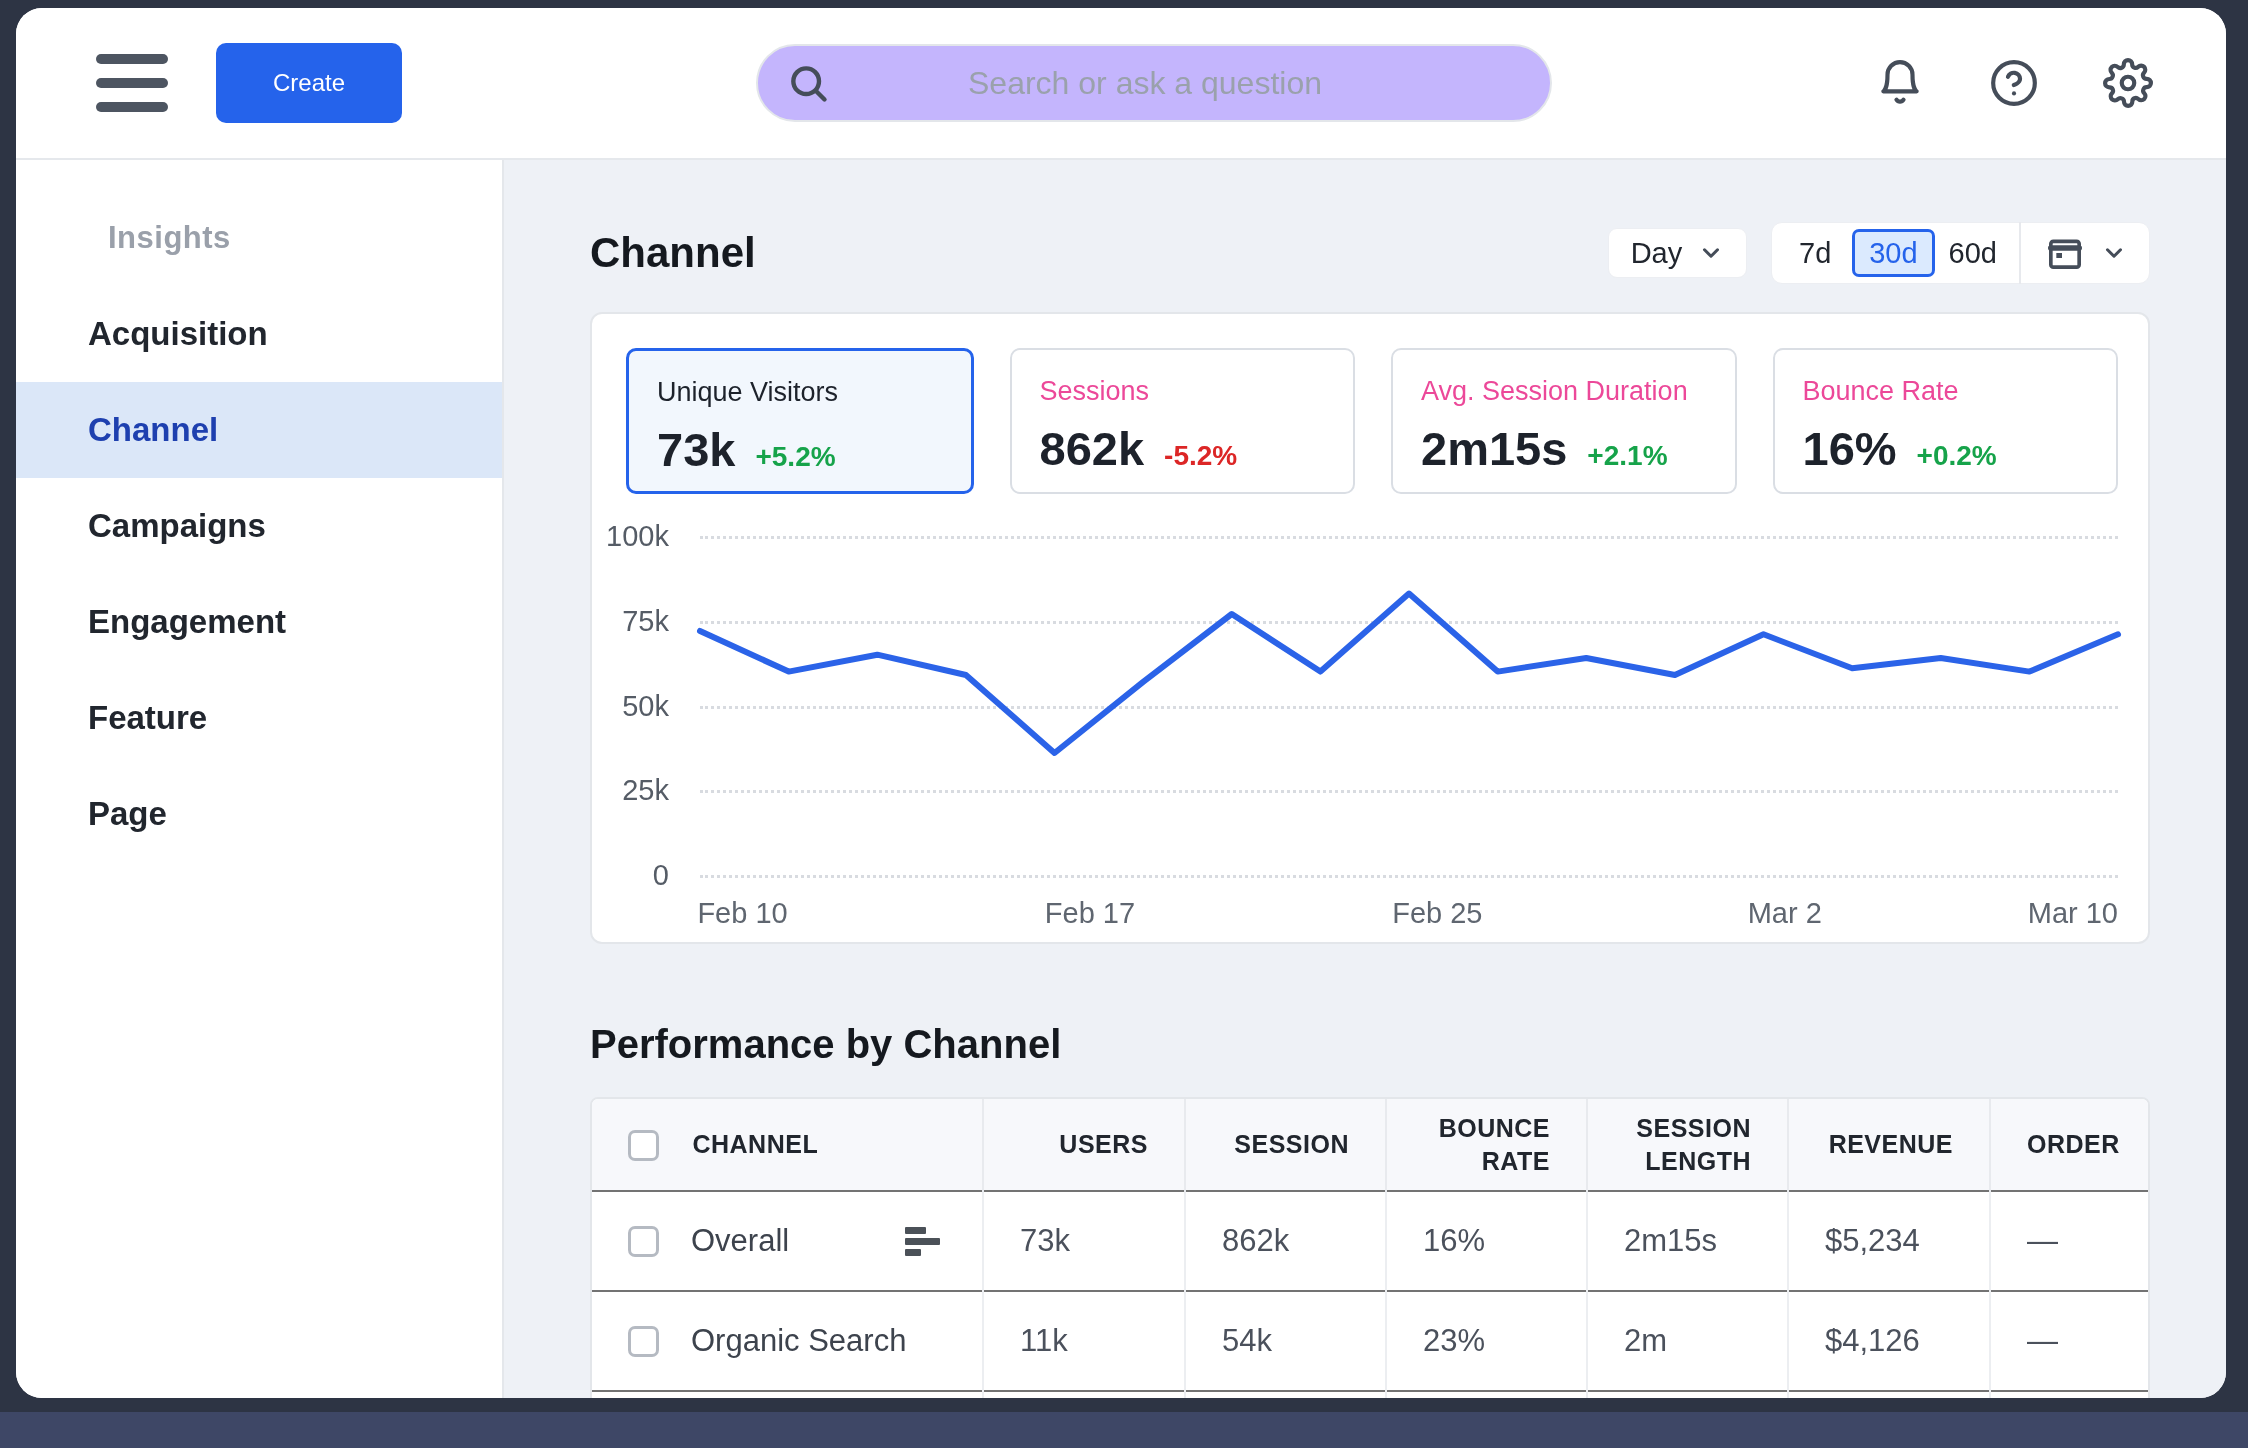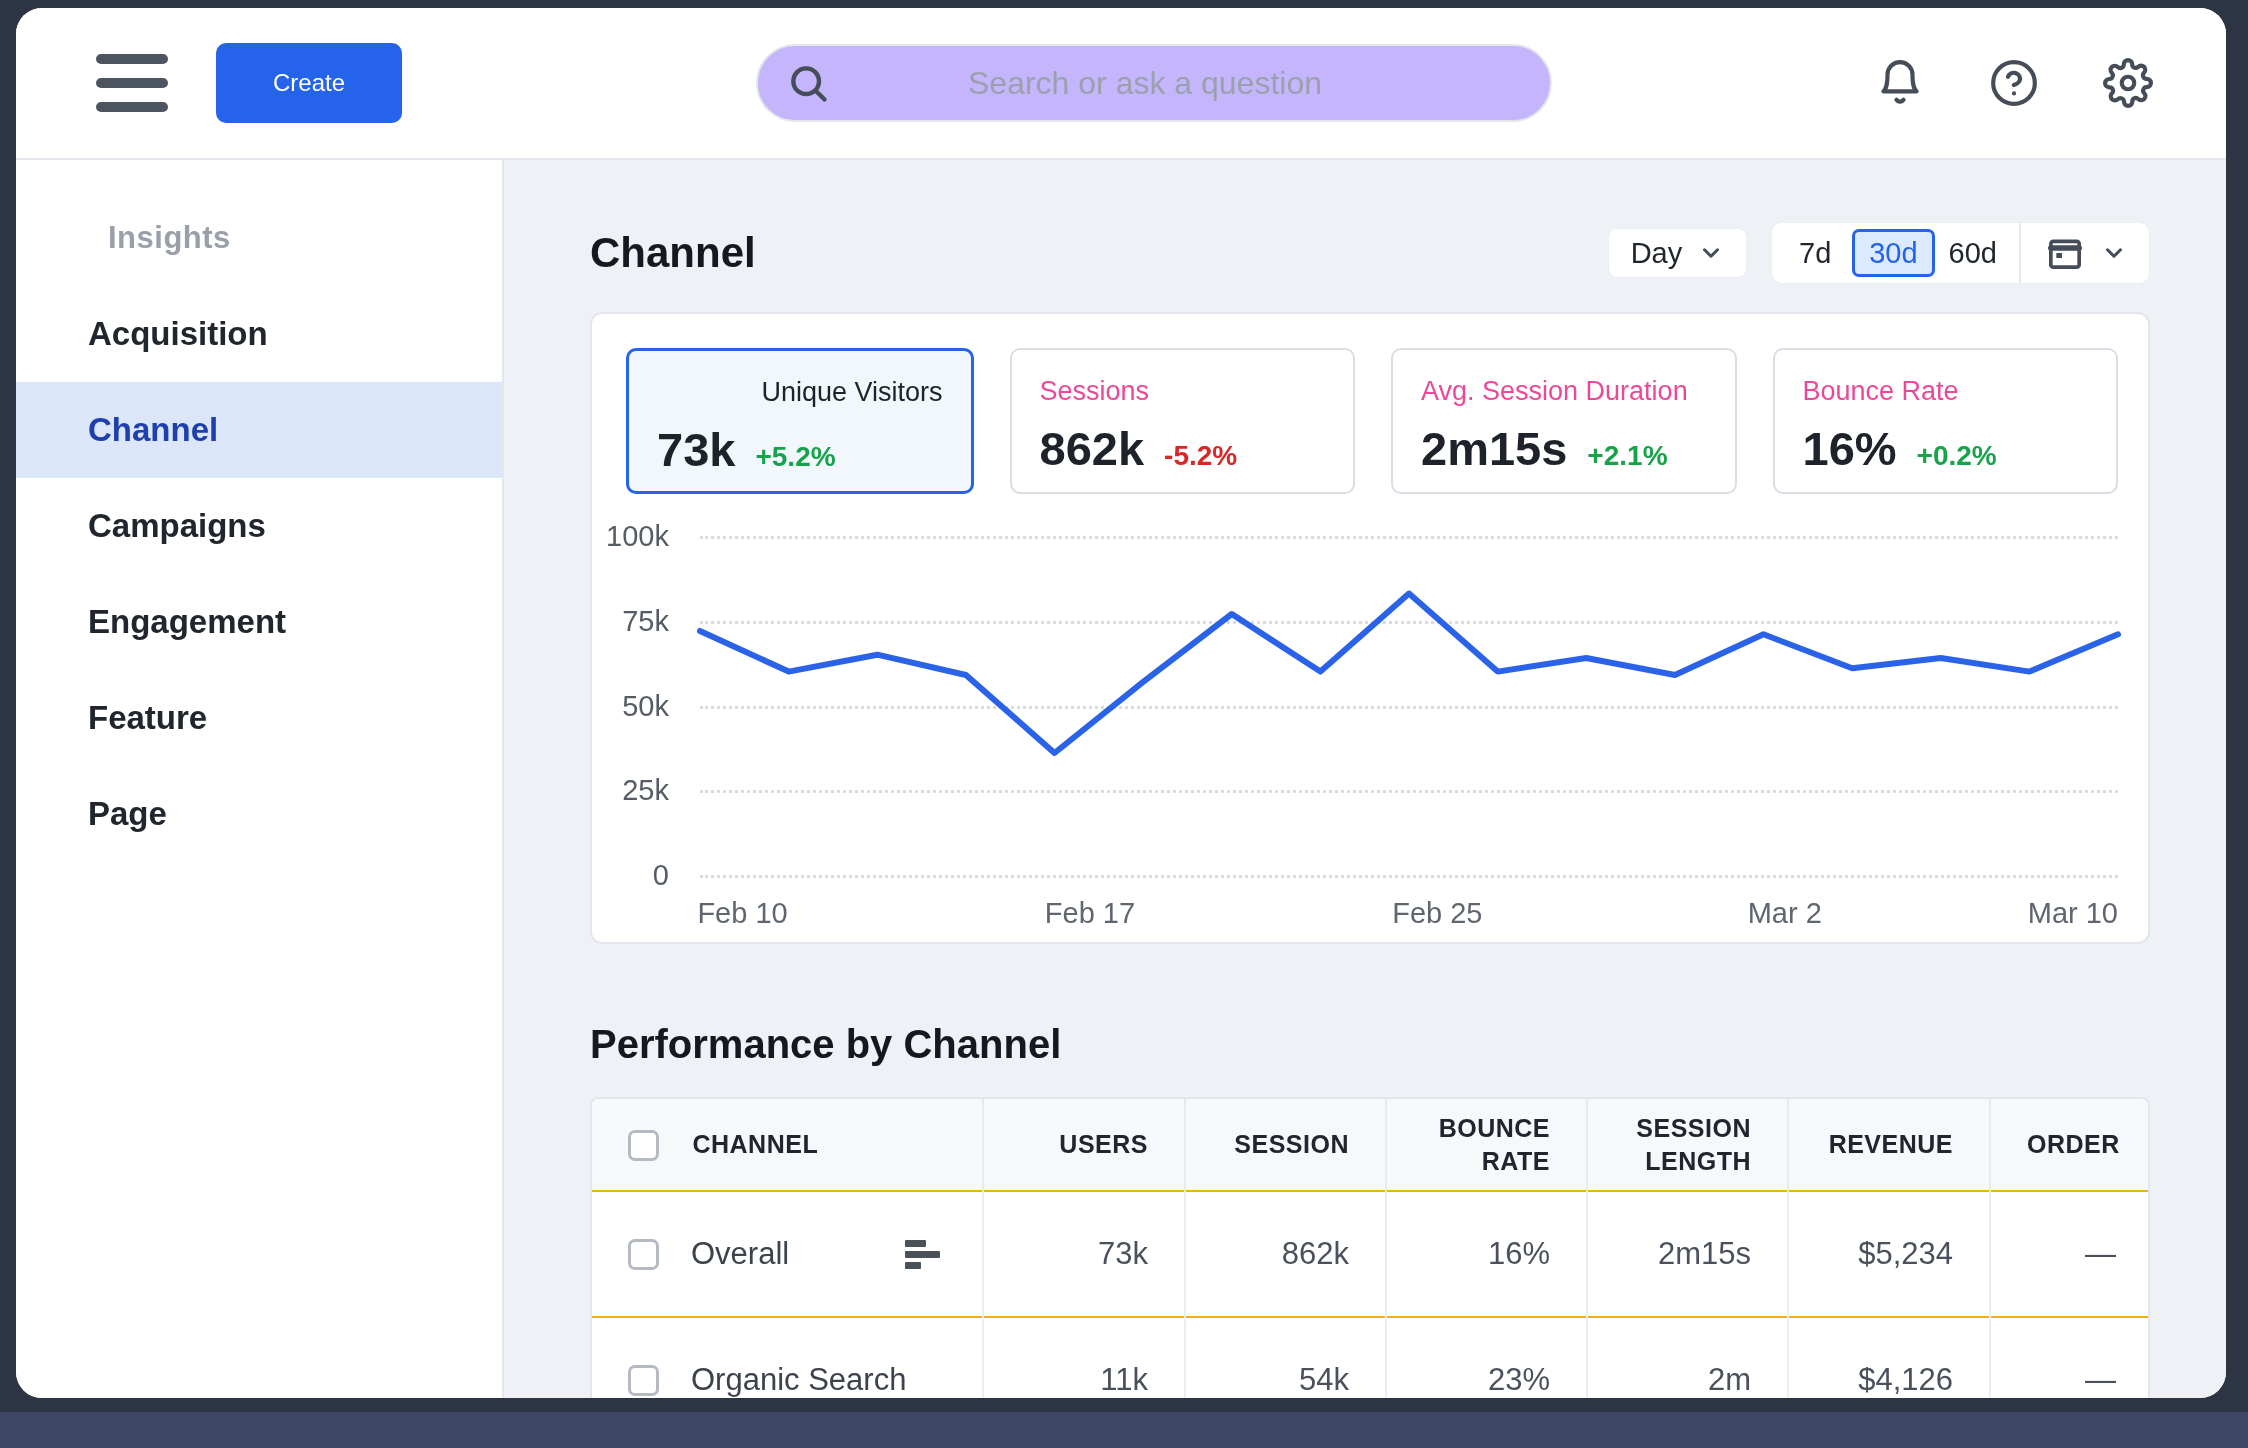--- a/index.html
+++ b/index.html
@@ -83,21 +83,21 @@
   
   .chart-panel {
     margin-top: 28px; height: 632px; background:#ffffff; border: 2px solid #e3e6ea; border-radius: 12px;
     padding: 34px 30px 0 34px;
   }
   .cards-row { display:flex; gap: 36px; }
   .stat-card {
     flex: 1; height: 146px; border: 2px solid #dadee4; border-radius: 10px; background:#ffffff;
     padding: 26px 28px; cursor: pointer; text-align: left; font-family: inherit;
   }
-  .stat-card.selected { border: 3px solid #2563eb; background:#f2f7fd;text-align:right; }
+  .stat-card.selected { border: 3px solid #2563eb; background:#f2f7fd; }
   .card-label { font-size: 27px; color:#ec4899; }
   .stat-card.selected .card-label { color:#1d222b; }
   .card-value-row { margin-top: 14px; display:flex; align-items: baseline; gap: 20px; }
   .card-value { font-size: 47px; font-weight: 700; color:#1d222b; }
   .card-delta { font-size: 28px; font-weight: 700; }
   .delta-up { color:#16a34a; }
   .delta-down { color:#dc2626; }
 
   .chart-area { margin-top: 42px; display: flex; }
   .y-axis { width: 74px; position: relative; height: 339px; flex: 0 0 74px; }
@@ -114,22 +114,22 @@
   
   .perf-title { margin-top: 78px; font-size: 40px; font-weight: 700; color:#15191f; }
   .table-panel { margin-top: 30px; background:#ffffff; border: 2px solid #e3e6ea; border-radius: 8px; overflow: hidden; }
   table { border-collapse: collapse; width: 100%; table-layout: fixed; }
   thead tr { background: #f7f8fb; }
   th {
     height: 92px; font-size: 25px; font-weight: 700; color:#21262e; letter-spacing: .5px;
     text-align: right; padding: 0 36px; border-left: 2px solid #e8eaee; line-height: 1.3;
   }
   th:first-child { border-left: none; }
-  td { height: 90px; border-top: 2px solid #eab308; border-left: 2px solid #eceef1; padding: 17px 36px;
-       font-size: 31px; color:#4b515c; text-align: right; }
+  td { height: 90px; border-top: 2px solid #737373; border-left: 2px solid #eceef1; padding: 4px 36px;
+       font-size: 31px; color:#4b515c; }
   td:first-child { border-left: none; }
   .channel-cell { display: flex; align-items: center; gap: 32px; height: 90px; }
   .channel-name { font-size: 31px; color:#3d434d; }
   .checkbox { width: 31px; height: 31px; border: 3px solid #b5bac2; border-radius: 7px; background:#fff; flex: 0 0 auto; cursor: pointer; }
   th .checkbox { display: inline-block; vertical-align: middle; margin-right: 26px; }
   .th-channel { text-align: left; }
   .summary-icon { margin-left: auto; margin-right: 6px; display: flex; flex-direction: column; gap: 4px; align-items: flex-start; }
   .summary-icon i { display: block; height: 7px; background: #4b5158; border-radius: 1px; }
   .summary-icon i:nth-child(1) { width: 21px; }
   .summary-icon i:nth-child(2) { width: 35px; }

